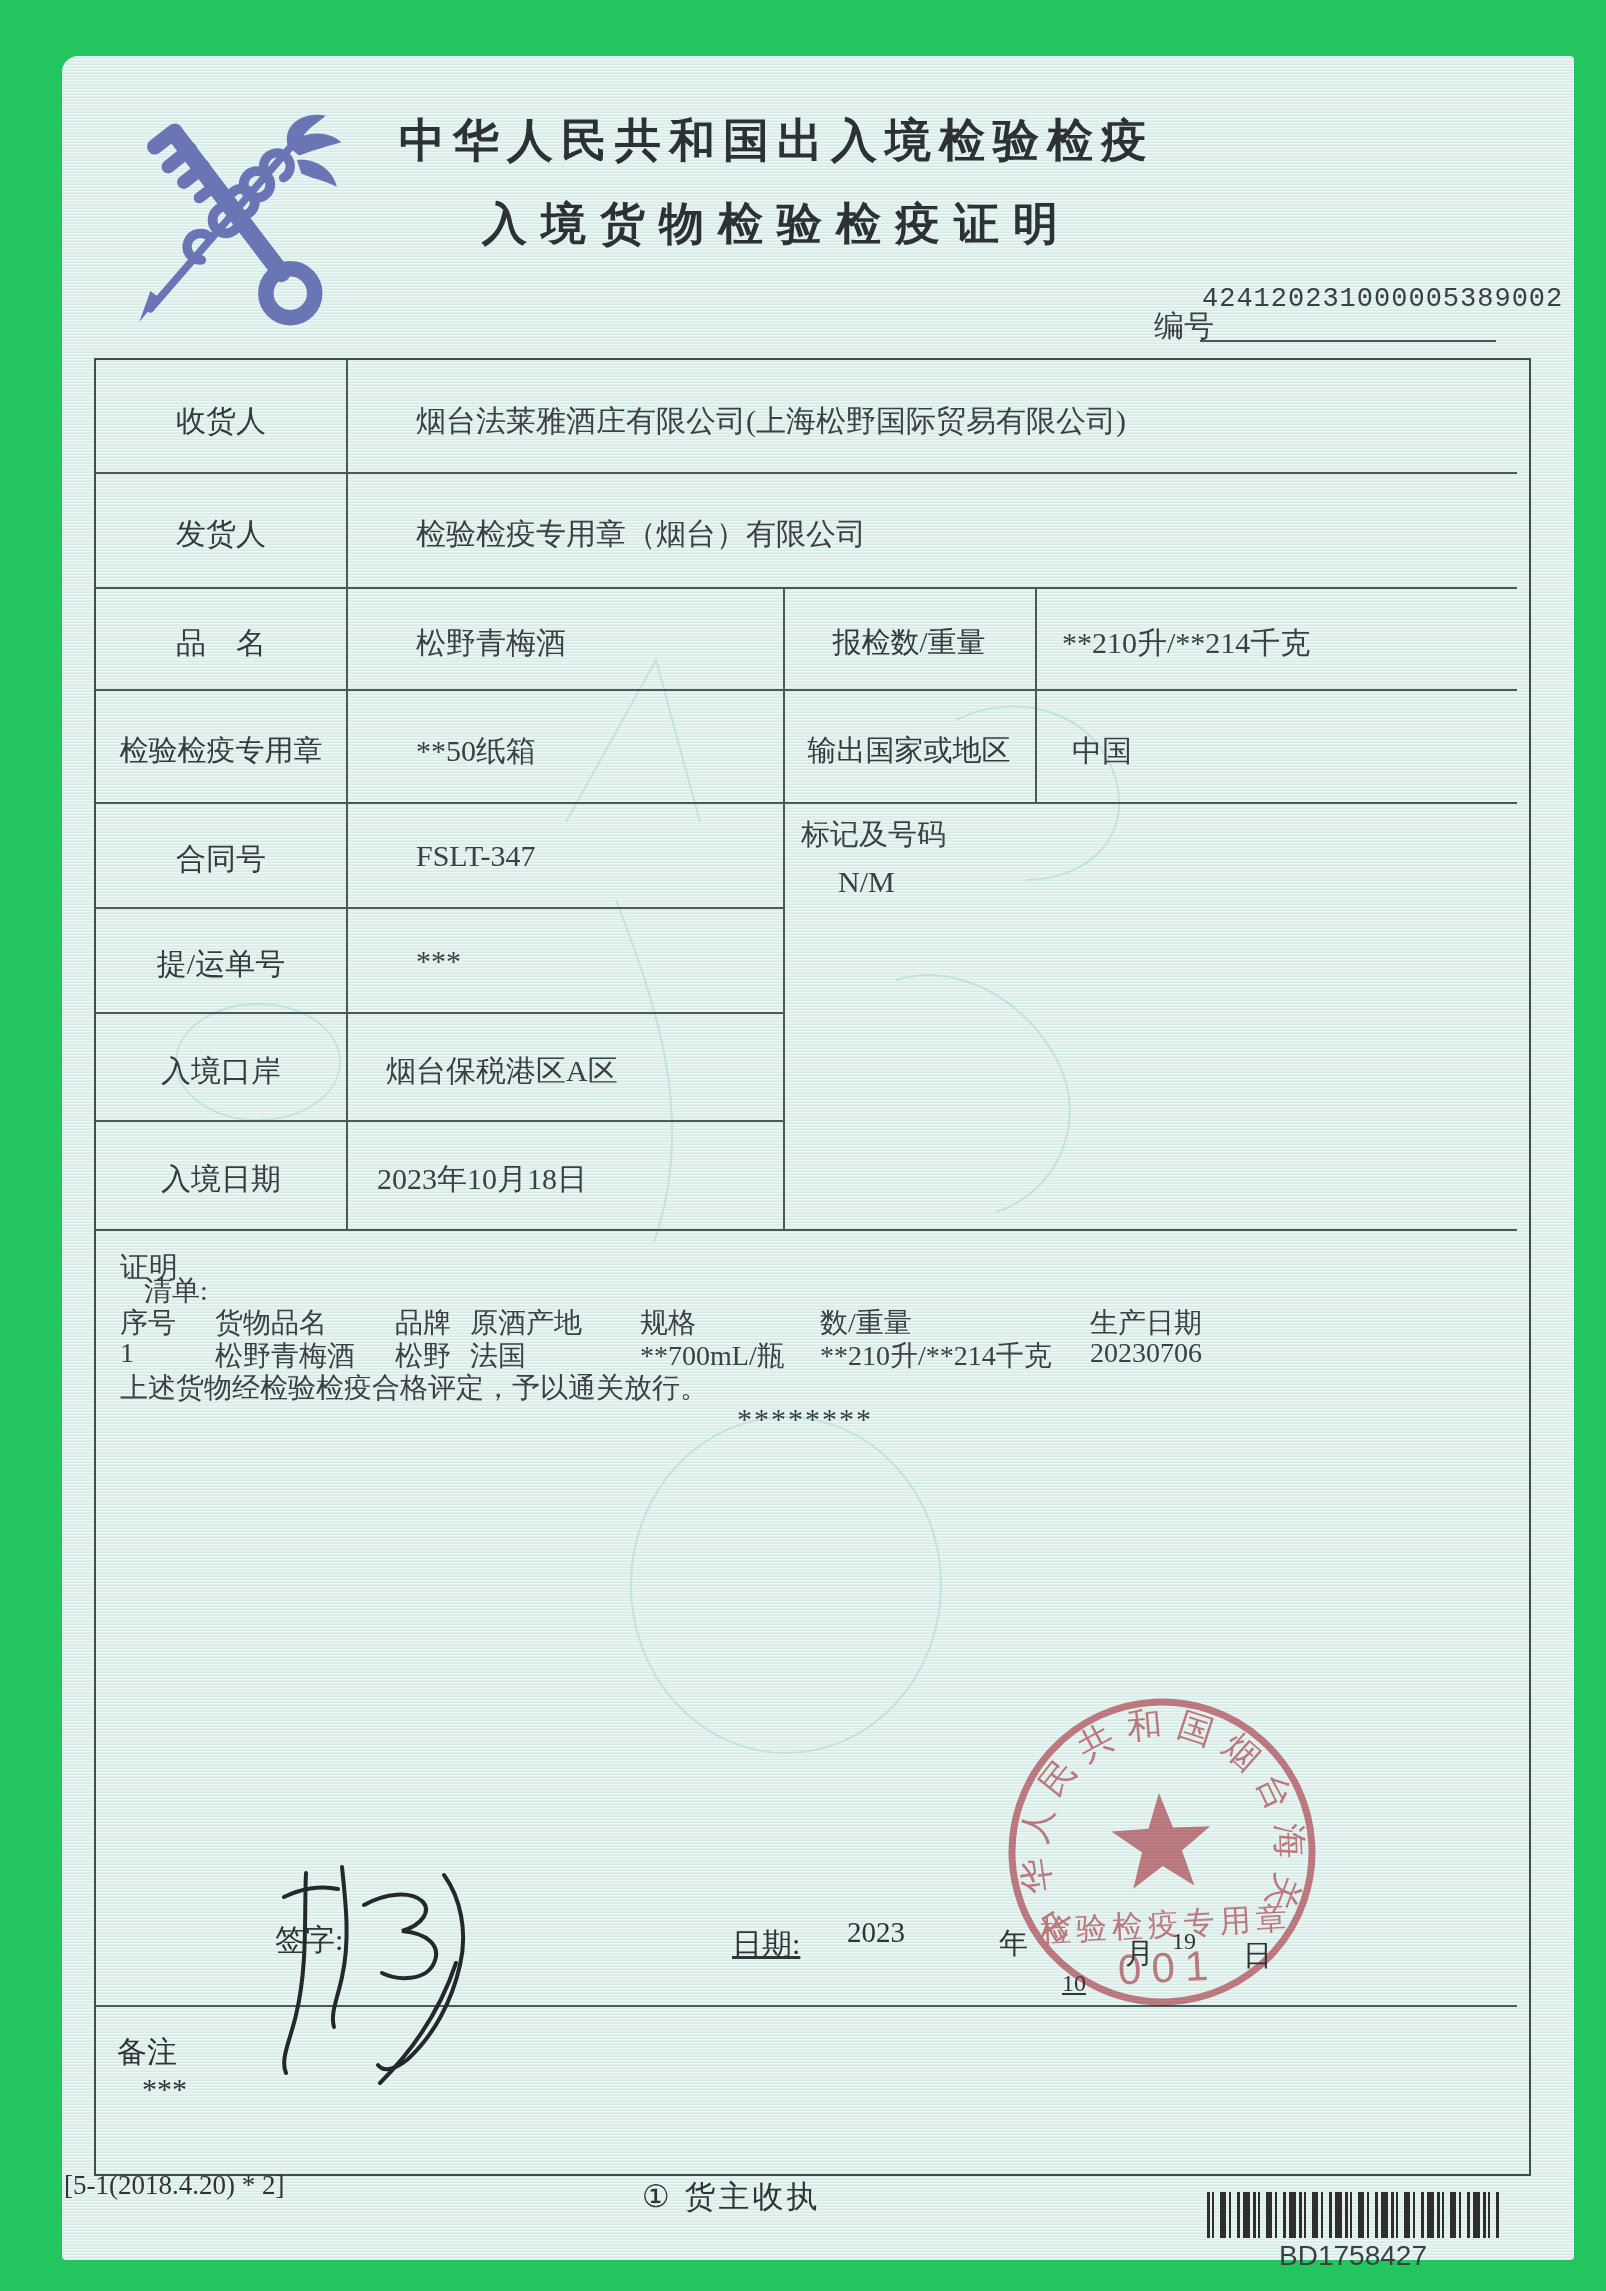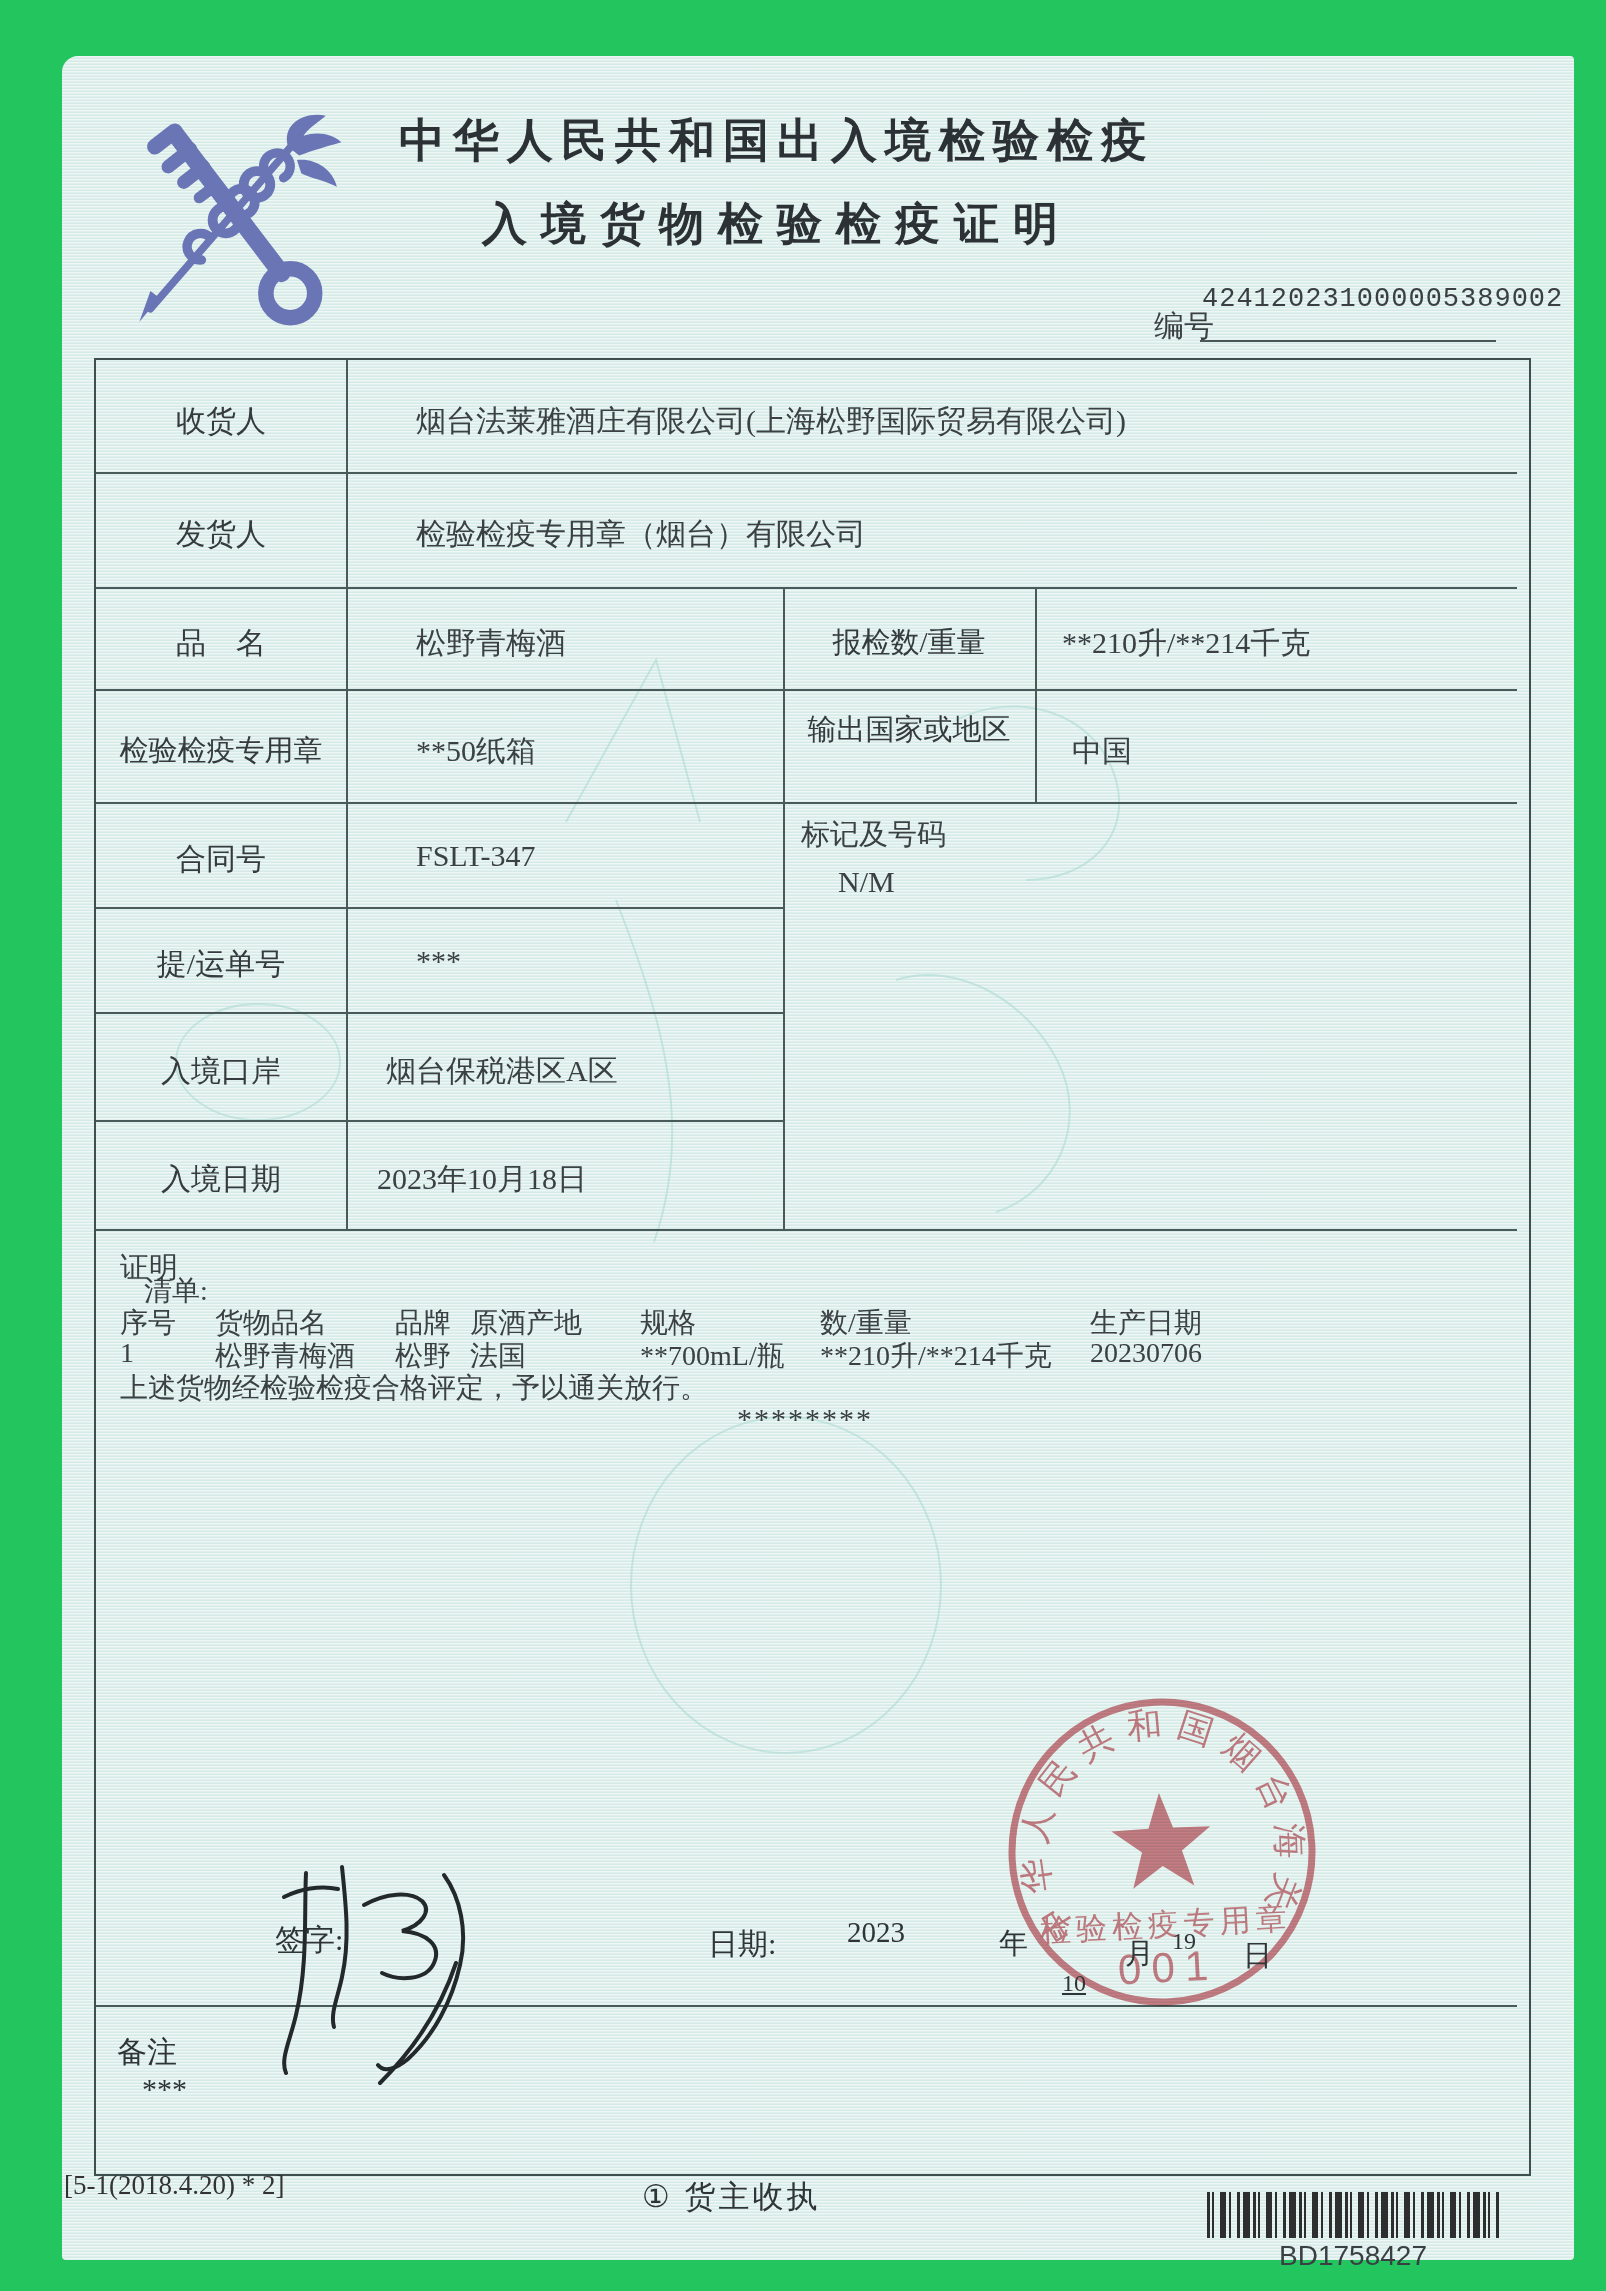--- a/index.html
+++ b/index.html
@@ -135,21 +135,21 @@
       <div class="lbl" style="top:154px;">发货人</div>
       <div class="val" style="left:320px;top:154px;">检验检疫专用章（烟台）有限公司</div>
 
       <div class="lbl" style="top:263px;">品　名</div>
       <div class="val" style="left:320px;top:263px;">松野青梅酒</div>
       <div class="lbl2" style="top:263px;">报检数/重量</div>
       <div class="val" style="left:966px;top:263px;">**210升/**214千克</div>
 
       <div class="lbl small" style="top:371px;">检验检疫专用章</div>
       <div class="val" style="left:320px;top:371px;">**50纸箱</div>
-      <div class="lbl2" style="top:350px;border-radius:18px;">输出国家或地区</div>
+      <div class="lbl2" style="top:371px;border-radius:18px;">输出国家或地区</div>
       <div class="val" style="left:976px;top:371px;">中国</div>
 
       <div class="lbl" style="top:479px;">合同号</div>
       <div class="val" style="left:320px;top:479px;">FSLT-347</div>
 
       <div class="val" style="left:705px;top:455px;font-size:29px;">标记及号码</div>
       <div class="val" style="left:742px;top:505px;">N/M</div>
 
       <div class="lbl" style="top:584px;">提/运单号</div>
       <div class="val" style="left:320px;top:584px;">***</div>
@@ -178,21 +178,21 @@
         <span>松野</span>
         <span>法国</span>
         <span>**700mL/瓶</span>
         <span>**210升/**214千克</span>
         <span>20230706</span>
       </div>
       <div class="abs cert" style="left:24px;top:1009px;">上述货物经检验检疫合格评定，予以通关放行。</div>
       <div class="endmarks">********</div>
 
       <div class="datebit" style="left:179px;top:1560px;font-size:30px;">签字:</div>
-      <div class="datebit" style="left:612px;top:1564px;font-size:30px;">日期:</div>
+      <div class="datebit" style="left:636px;top:1564px;font-size:30px;text-decoration:underline;">日期:</div>
       <div class="datebit" style="left:751px;top:1556px;">2023</div>
       <div class="datebit" style="left:903px;top:1564px;">年</div>
       <div class="datebit num-small" style="left:966px;top:1610px;text-decoration:underline;">10</div>
       <div class="datebit" style="left:1029px;top:1574px;">月</div>
       <div class="datebit num-small" style="left:1076px;top:1568px;">19</div>
       <div class="datebit" style="left:1147px;top:1576px;">日</div>
 
       <svg class="sig" viewBox="0 0 280 250">
         <g fill="none" stroke="#23282b" stroke-width="4" stroke-linecap="round">
           <path d="M38,52 C54,44 74,40 92,44"></path>

